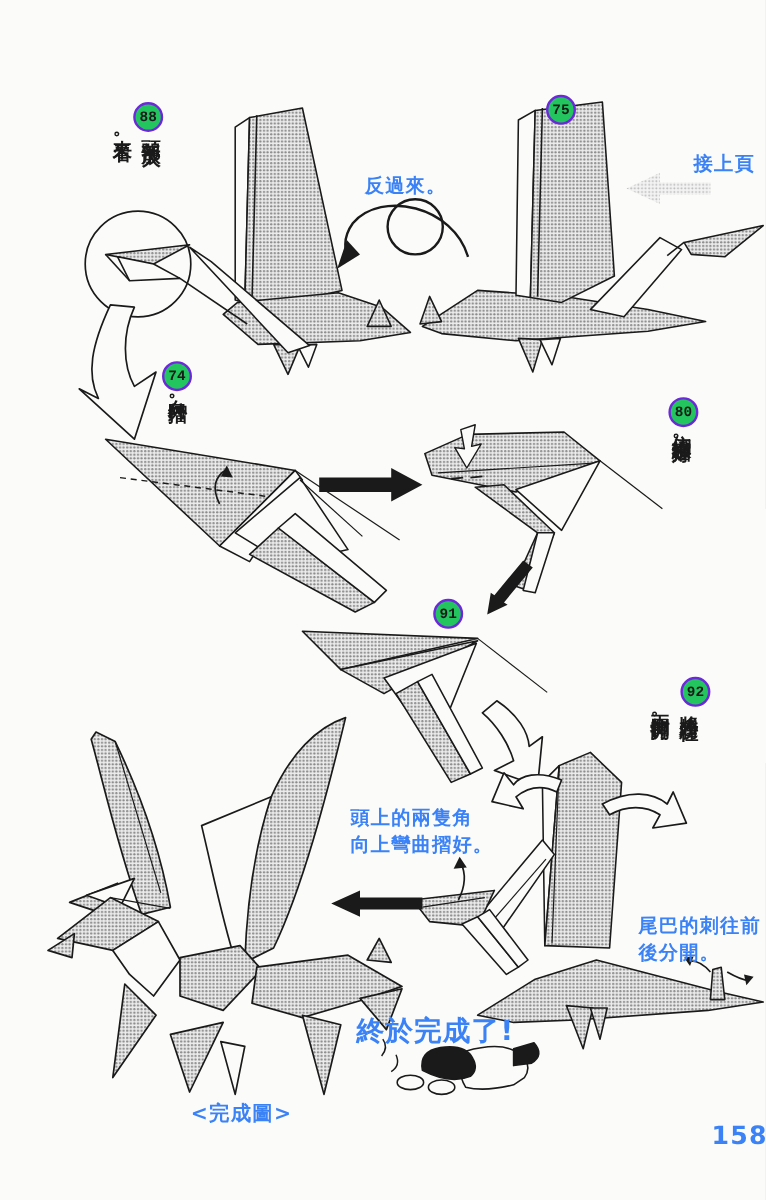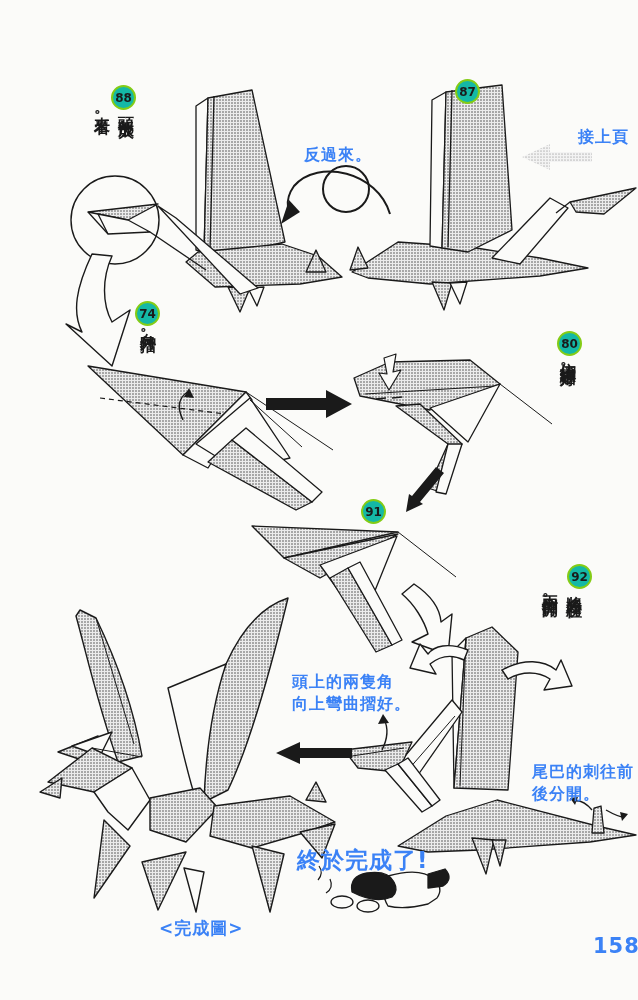--- a/index.html
+++ b/index.html
@@ -10,23 +10,23 @@
   }
   #art{position:absolute;left:0;top:0;z-index:1;}
   .txt{position:absolute;z-index:2;color:#3b82f6;line-height:1.35;}
   .vtxt{
     position:absolute;z-index:2;color:#1a1a1a;
     writing-mode:vertical-rl;text-orientation:upright;
     font-size:16px;letter-spacing:2px;line-height:24px;font-weight:600;
   }
   .htxt{font-size:16px;font-weight:600;letter-spacing:1px;}
   .badge{
-    position:absolute;z-index:3;width:21px;height:21px;border:2px solid #84cc16;
+    position:absolute;z-index:3;width:21px;height:21px;border:2px solid #6d28d9;
     border-radius:50%;display:flex;align-items:center;justify-content:center;
-    font-size:12px;font-weight:700;background:#14b8a6;letter-spacing:0;
+    font-size:12px;font-weight:700;background:#22c55e;letter-spacing:0;font-family:Liberation Mono, monospace;
   }
   .pagenum{font-size:21px;font-weight:700;letter-spacing:1px;}
   .caption{font-size:17px;font-weight:700;letter-spacing:1px;margin-left:29px;}
 </style>
 </head>
 <body>
 
 <div id="page">
 
   <svg id="art" width="638" height="1000" viewBox="0 0 638 1000">
@@ -208,21 +208,21 @@
       <path d="M318,880 q6,-7 1,-14" stroke-width="1.2"></path>
       <path d="M326,893 q8,-5 4,-14" stroke-width="1.2"></path>
       <path d="M388,876 q32,-9 46,3 q10,9 3,19 l-9,6 q-24,6 -40,2 q-9,-15 0,-30 Z" fill="#fbfbf9"></path>
       <path d="M352,892 q-3,-16 15,-19 q21,-3 27,9 q5,9 -2,15 q-17,7 -40,-5 Z" fill="#1a1a1a"></path>
       <path d="M428,874 l17,-5 q9,10 -2,17 l-15,2 Z" fill="#1a1a1a"></path>
       <ellipse cx="342" cy="902" rx="11" ry="6" fill="#fbfbf9"></ellipse>
       <ellipse cx="368" cy="906" rx="11" ry="6" fill="#fbfbf9"></ellipse>
     </g>
   </svg>
 
-  <div class="badge" style="left:455px;top:79px">87</div>
+  <div class="badge" style="left:455px;top:79px">75</div>
   <div class="badge" style="left:111px;top:85px">88</div>
   <div class="badge" style="left:135px;top:301px">74</div>
   <div class="badge" style="left:557px;top:331px">80</div>
   <div class="badge" style="left:361px;top:499px">91</div>
   <div class="badge" style="left:567px;top:564px">92</div>
 
   <div class="vtxt" style="left:90px;top:104px;height:112px">
     <span>頭部放大</span><br>
     <span>來看。</span>
   </div>

